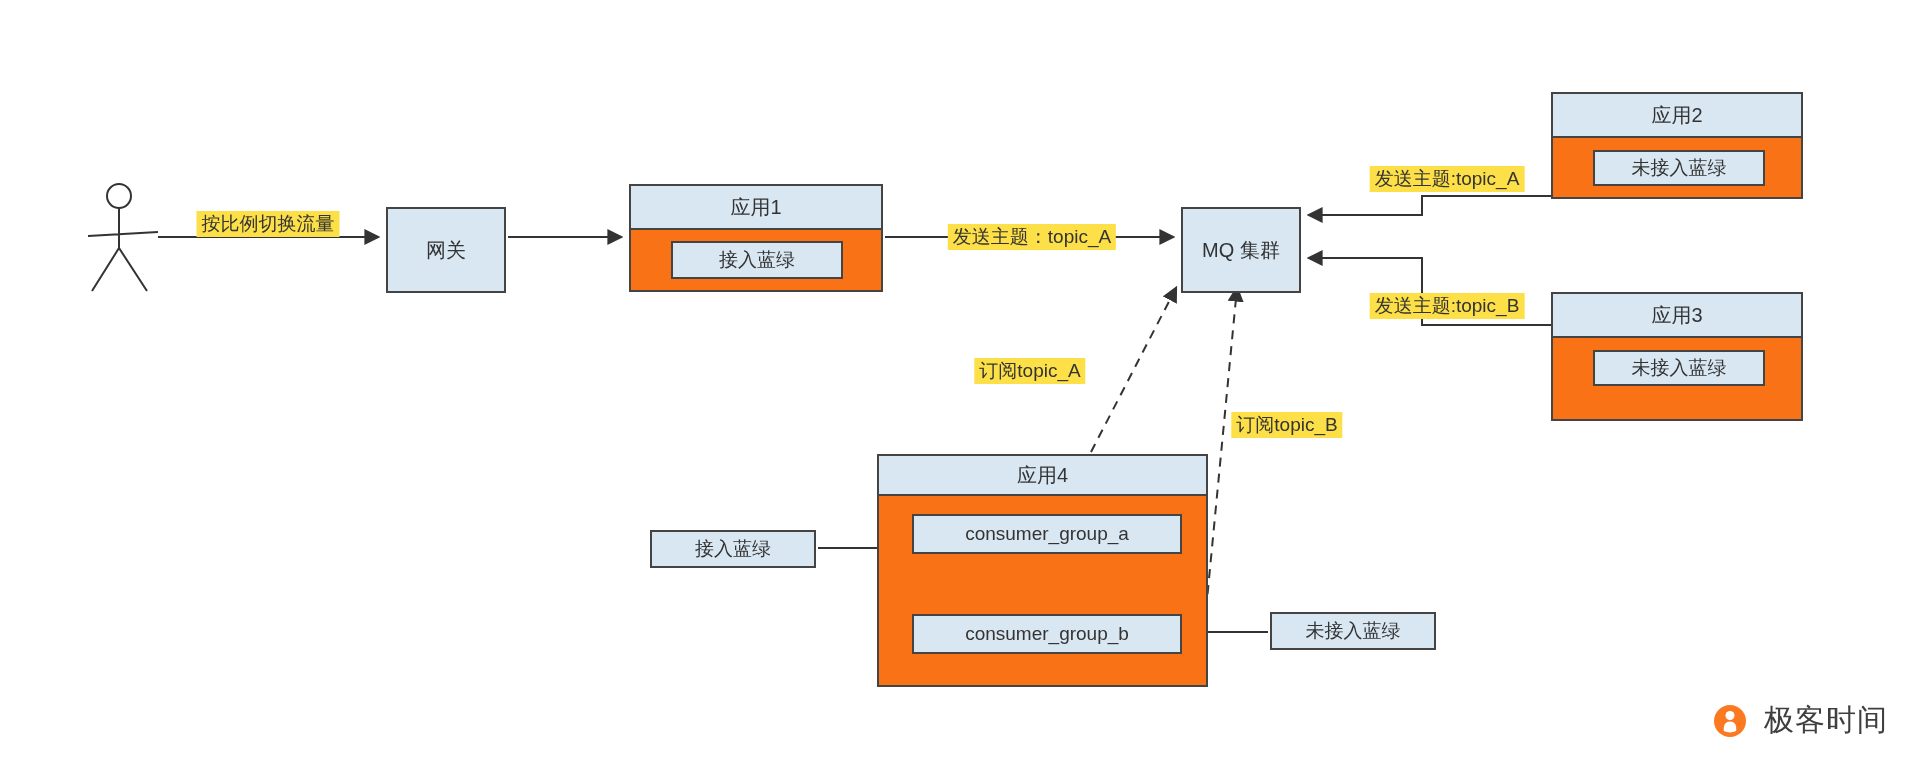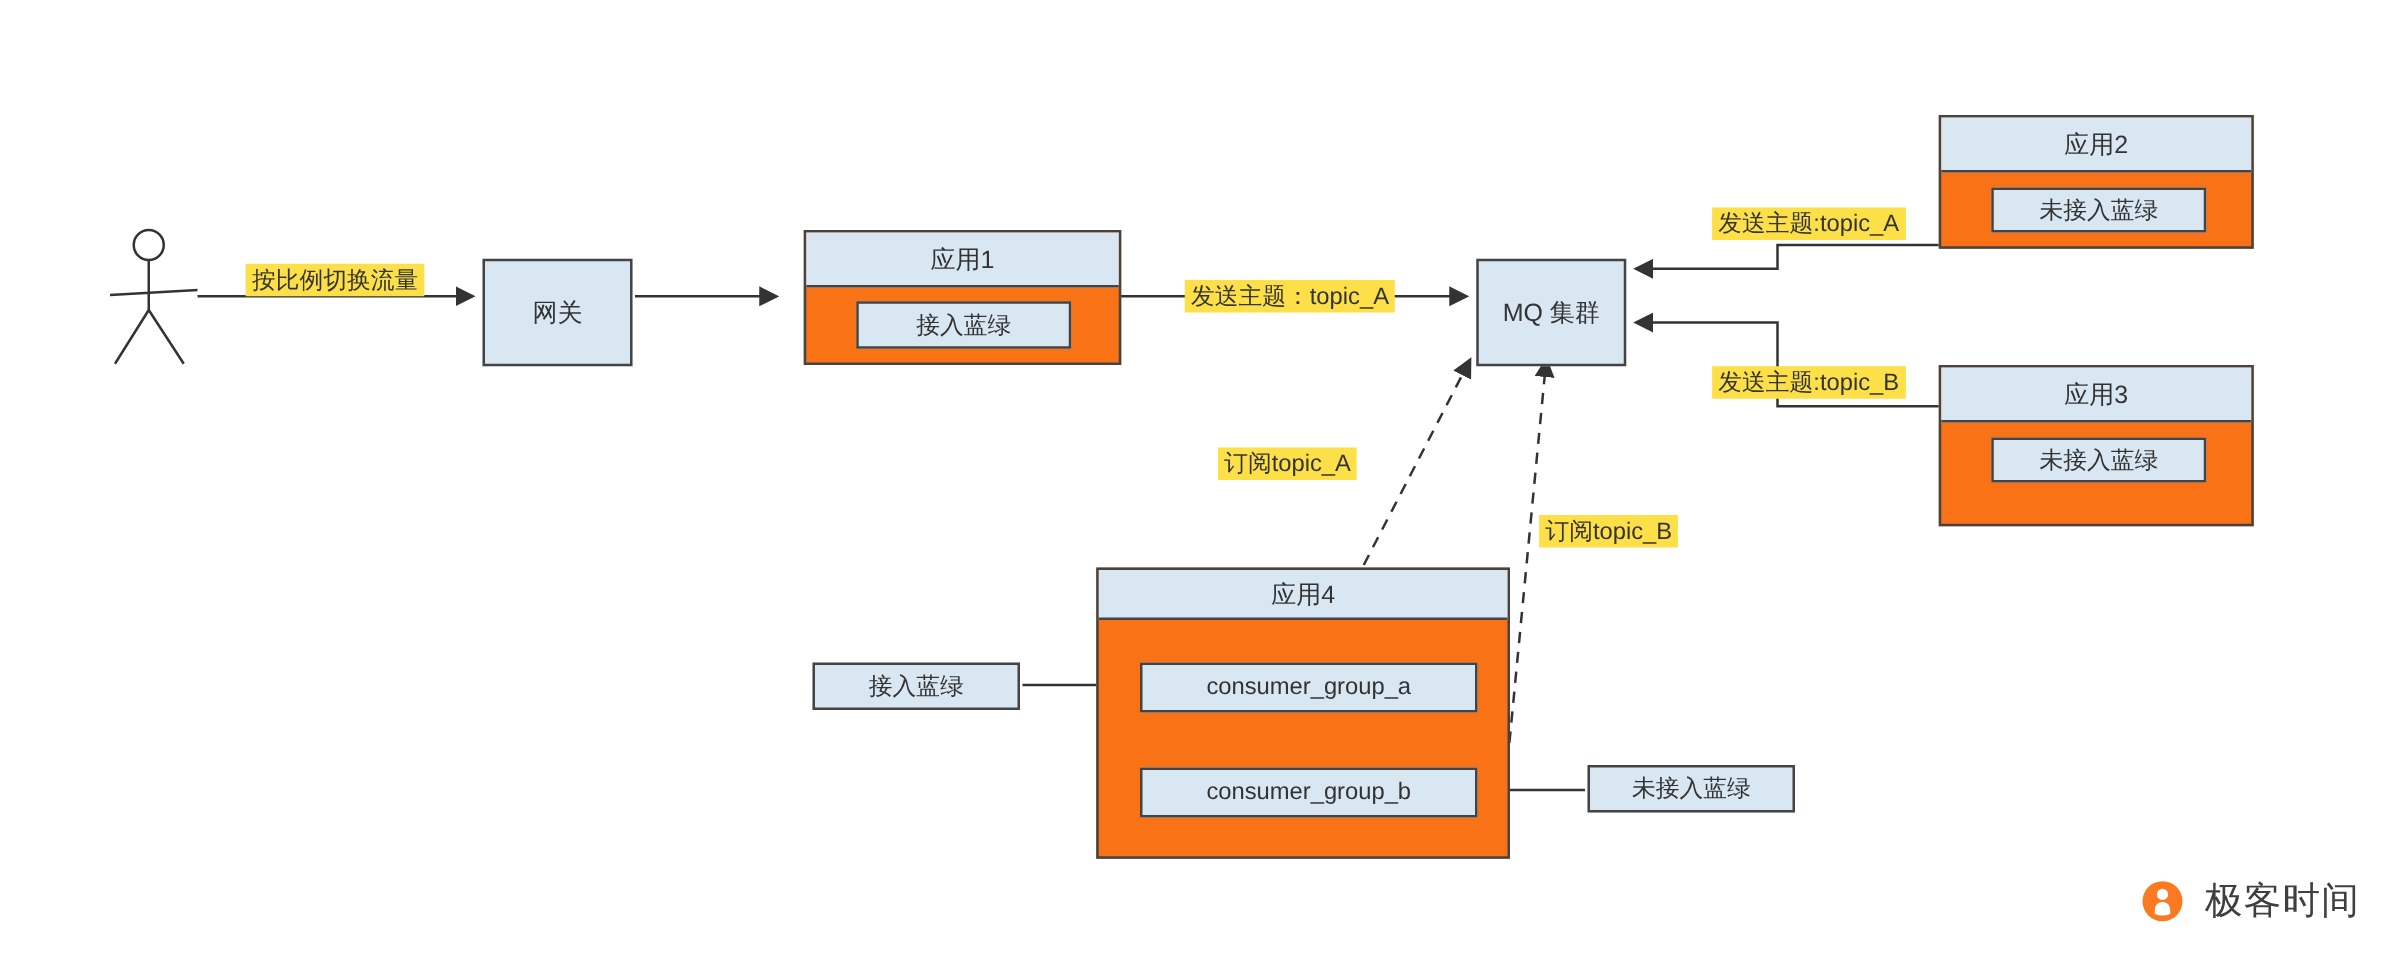--- a/index.html
+++ b/index.html
@@ -101,38 +101,38 @@
   </svg>
 
   <div class="node simple" style="left:386px; top:194px; width:120px; height:86px">
     <span>网关</span>
   </div>
 
   <div class="node simple" style="left:1181px; top:194px; width:120px; height:86px">
     <span>MQ 集群</span>
   </div>
 
-  <div class="node" style="left:643px; top:184px; width:254px; height:108px">
+  <div class="node" style="left:629px; top:184px; width:254px; height:108px">
     <div class="node-header">应用1</div>
     <div class="chip" style="left:40px; top:55px; width:172px; height:38px">接入蓝绿</div>
   </div>
 
   <div class="node" style="left:1551px; top:92px; width:252px; height:107px">
     <div class="node-header">应用2</div>
     <div class="chip" style="left:40px; top:56px; width:172px; height:36px">未接入蓝绿</div>
   </div>
 
   <div class="node" style="left:1551px; top:292px; width:252px; height:129px">
     <div class="node-header">应用3</div>
     <div class="chip" style="left:40px; top:56px; width:172px; height:36px">未接入蓝绿</div>
   </div>
 
   <div class="node" style="left:877px; top:454px; width:331px; height:233px">
     <div class="node-header" style="height:40px">应用4</div>
-    <div class="chip" style="left:33px; top:74px; width:270px; height:40px">consumer_group_a</div>
+    <div class="chip" style="left:33px; top:58px; width:270px; height:40px">consumer_group_a</div>
     <div class="chip" style="left:33px; top:158px; width:270px; height:40px">consumer_group_b</div>
   </div>
 
   <div class="chip" style="left:650px; top:530px; width:166px; height:38px">接入蓝绿</div>
   <div class="chip" style="left:1270px; top:612px; width:166px; height:38px">未接入蓝绿</div>
 
   <div class="edge-label" style="left:268px; top:224px">按比例切换流量</div>
   <div class="edge-label" style="left:1032px; top:237px">发送主题：topic_A</div>
   <div class="edge-label" style="left:1447px; top:179px">发送主题:topic_A</div>
   <div class="edge-label" style="left:1447px; top:306px">发送主题:topic_B</div>

